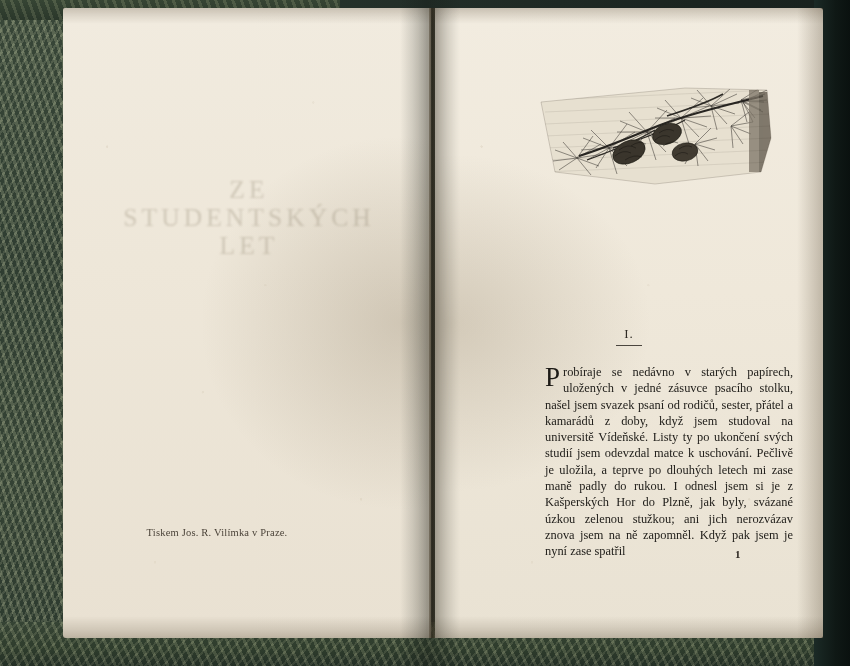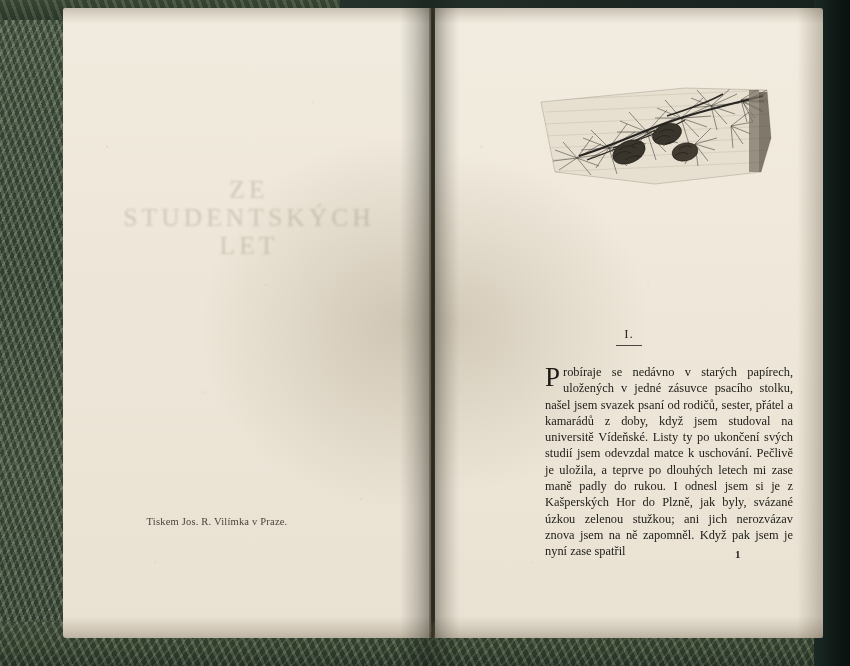--- a/index.html
+++ b/index.html
@@ -130,21 +130,21 @@
     color: rgba(120,108,86,0.26);
     filter: blur(1.1px);
     transform: scaleX(1.02);
     user-select: none;
   }
 
   
   .imprint {
     position: absolute;
     left: 0;
-    top: 508px;
+    top: 519px;
     width: 308px;
     text-align: center;
     font-size: 10.5px;
     color: #4c443a;
     letter-spacing: 0.2px;
   }
 
   
   .vignette {
     position: absolute;

